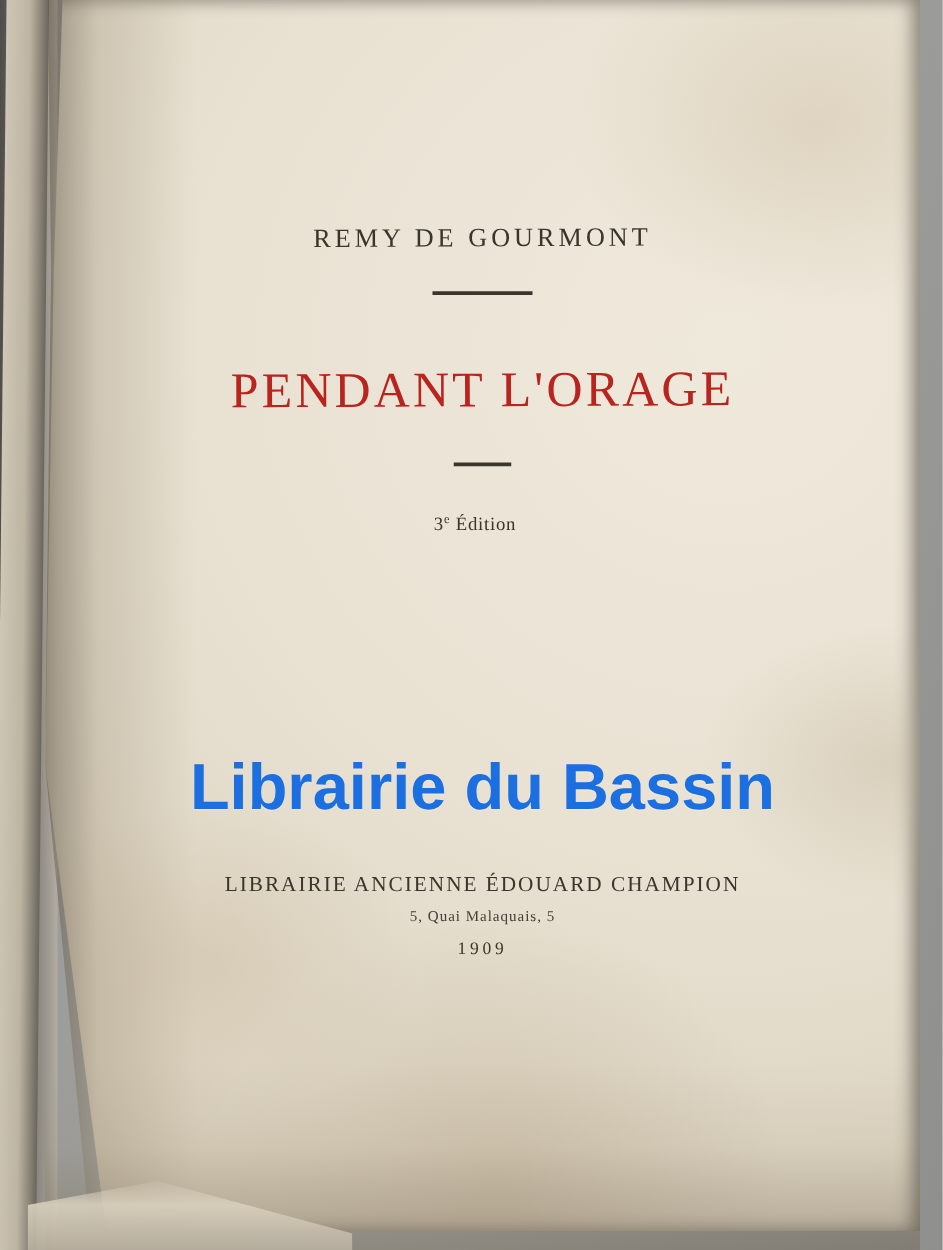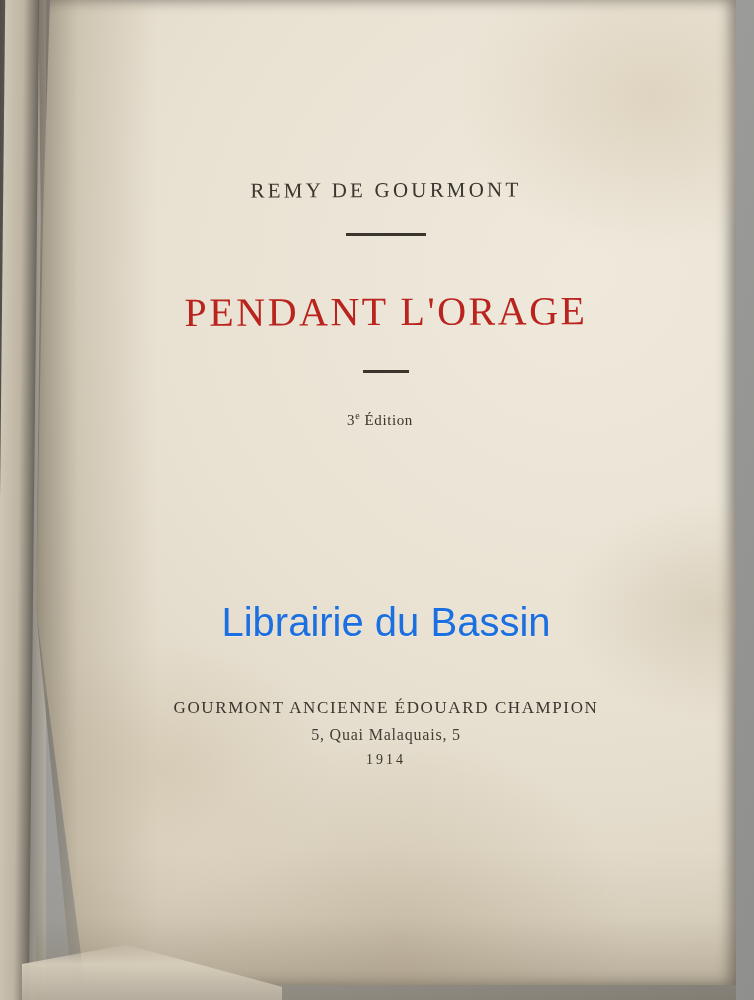--- a/index.html
+++ b/index.html
@@ -162,22 +162,22 @@
     transform: translateX(-50%);
     width: 110px;
     height: 110px;
   }
 
   .watermark {
     position: absolute;
     left: 0; right: 0;
     top: 600px;
     font-family: "Liberation Sans", sans-serif;
-    font-size: 40px;
-    font-weight: 400;
+    font-size: 52px;
+    font-weight: 700;
     color: #1b6fe0;
     letter-spacing: 0px;
     text-shadow: 0 1px 0 rgba(255,255,255,.35);
   }
 
   .imprint-city {
     position: absolute;
     left: 0; right: 0;
     top: 673px;
     font-size: 17px;
@@ -189,21 +189,21 @@
     left: 0; right: 0;
     top: 698px;
     font-size: 17px;
     letter-spacing: 1.6px;
     color: #3a352d;
   }
   .imprint-address {
     position: absolute;
     left: 0; right: 0;
     top: 726px;
-    font-size: 16px;
+    font-size: 12px;
     letter-spacing: .8px;
     color: #433d34;
   }
   .imprint-year {
     position: absolute;
     left: 0; right: 0;
     top: 752px;
     font-size: 14px;
     letter-spacing: 3px;
     color: #3a352d;
@@ -246,18 +246,18 @@
     <div class="rule rule-2"></div>
 
     <div class="edition">
       <span>3</span><sup>e</sup>
       <span>Édition</span>
     </div>
 
 
     <div class="watermark">Librairie du Bassin</div>
 
-    <div class="imprint-house">GOURMONT ANCIENNE ÉDOUARD CHAMPION</div>
+    <div class="imprint-house">LIBRAIRIE ANCIENNE ÉDOUARD CHAMPION</div>
     <div class="imprint-address">5, Quai Malaquais, 5</div>
-    <div class="imprint-year">1914</div>
+    <div class="imprint-year">1909</div>
 
   </div>
 </div>
 
 </body></html>

